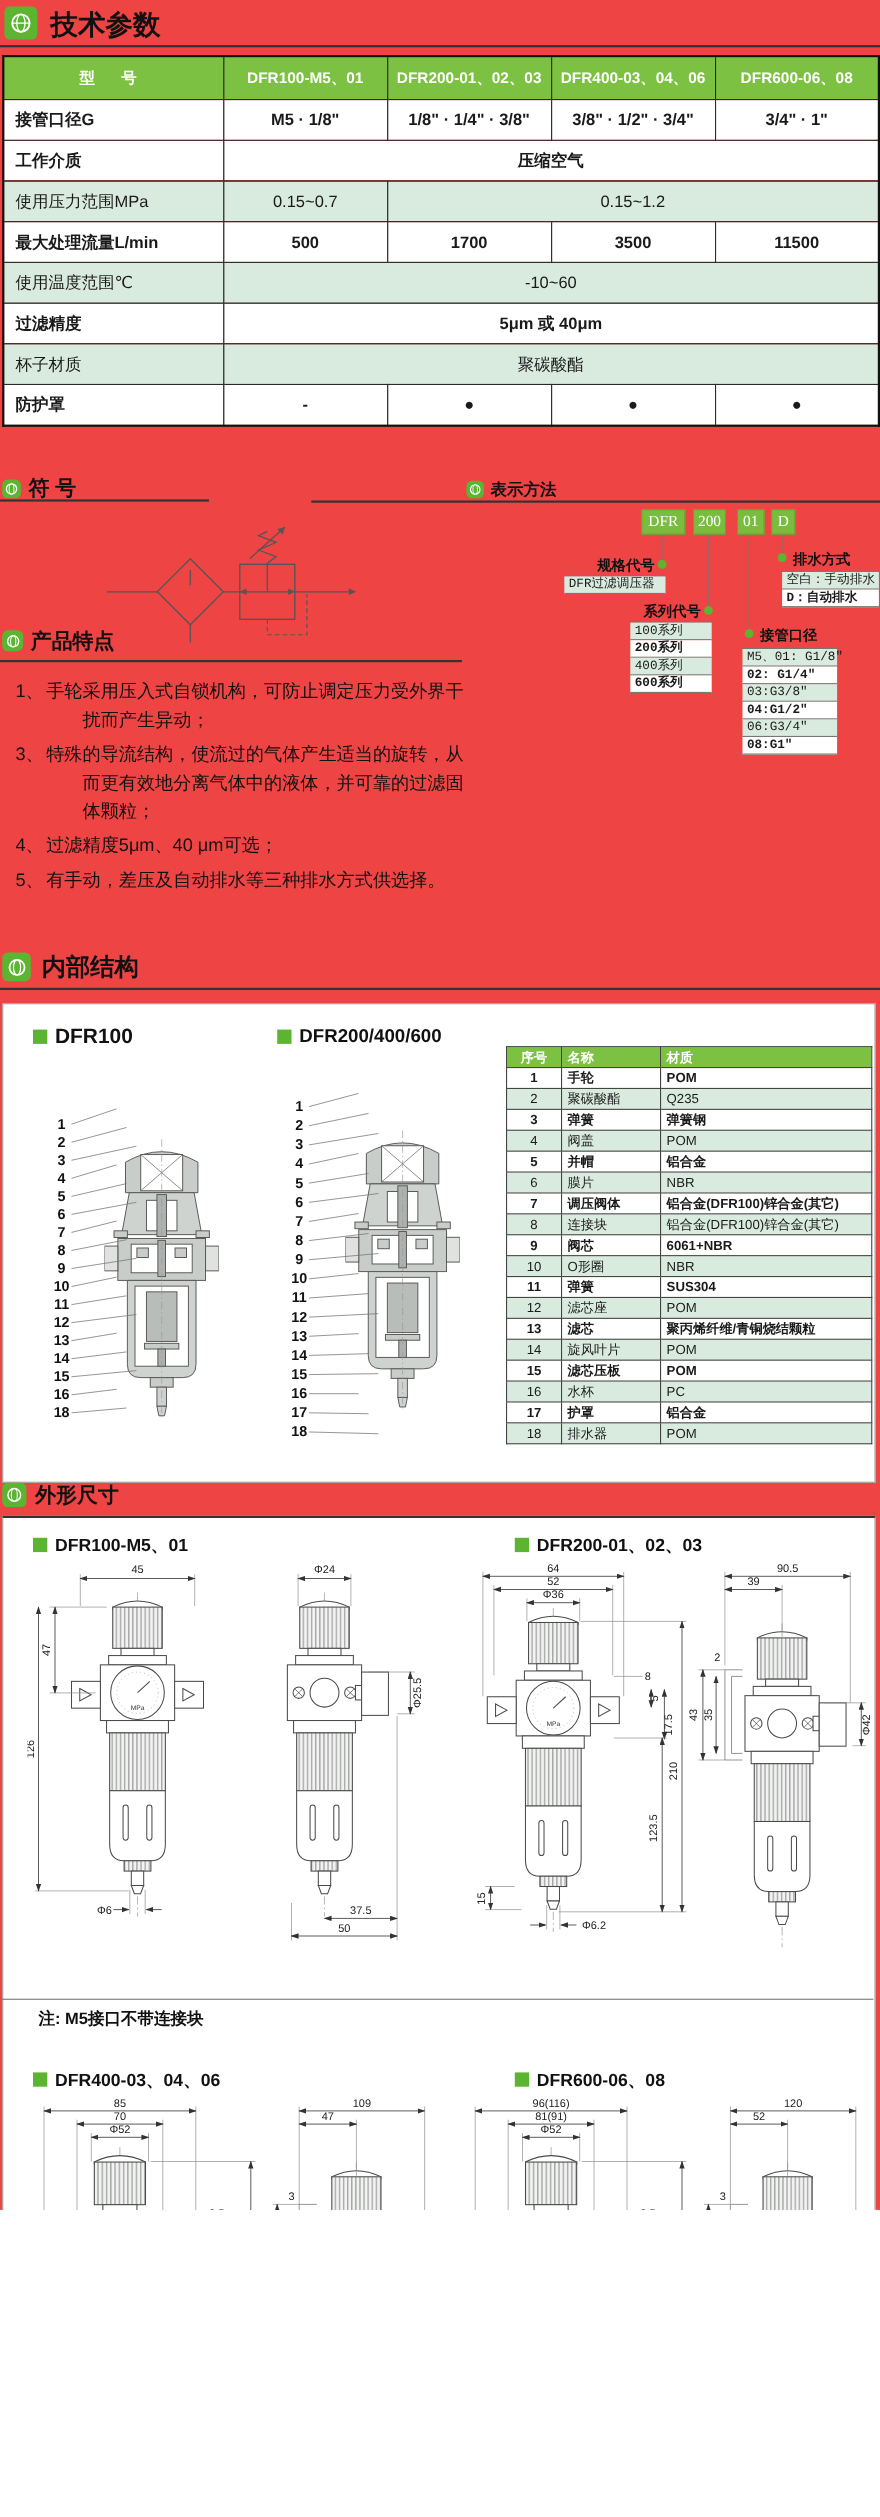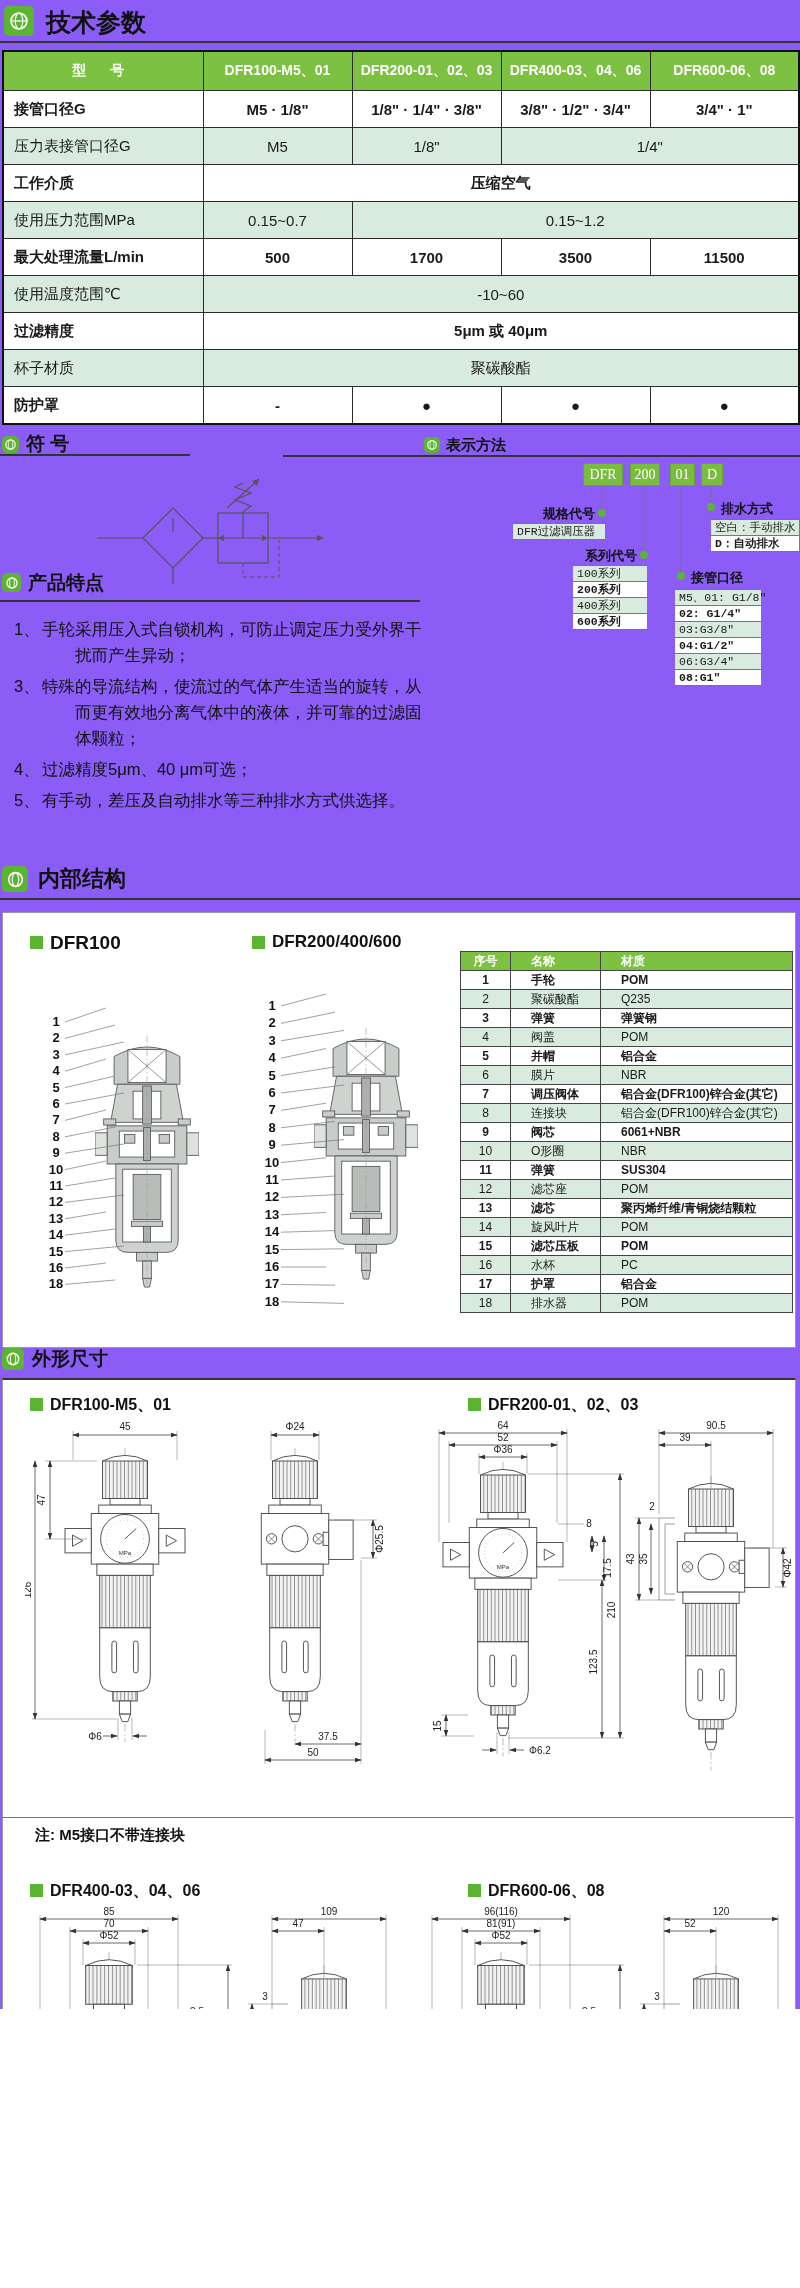--- a/index.html
+++ b/index.html
@@ -1,17 +1,17 @@
 <!DOCTYPE html>
 <html><head>
 <meta charset="utf-8">
 <style>
   html,body{margin:0;padding:0;background:#fff;}
   body{font-family:"Liberation Sans","DejaVu Sans",sans-serif;color:#1a1a1a;}
-  .page{position:relative;width:800px;height:2009px;background:#8b5cf6;overflow:hidden;}
+  .page{position:relative;width:800px;height:2009px;background:#ef4444;overflow:hidden;}
   .abs{position:absolute;}
   .ic{position:absolute;background:#5cb531;border-radius:5px;display:flex;align-items:center;justify-content:center;}
   .gsq{position:absolute;background:#5cb531;width:13px;height:13px;}
   .t1{position:absolute;font-weight:bold;color:#111;}
   .rule{position:absolute;background:#333;}
   
   #tech{position:absolute;left:2px;top:50px;width:796px;border-collapse:collapse;border:2px solid #111;table-layout:fixed;}
   #tech th,#tech td{border:1px solid #2b2b2b;height:34px;text-align:center;overflow:hidden;}
   #tech th{background:#7cc142;color:#fff;font-weight:600;font-size:14px;height:36px;}
   .thl{letter-spacing:10px;font-size:16px;}
@@ -26,21 +26,21 @@
   .ostack div{font-size:11.5px;padding:1px 4px;border-bottom:1px solid #777;height:13px;line-height:13px;white-space:nowrap;}
   .ostack .og{background:#d9ebdf;}
   .ostack .ow{background:#fff;font-weight:bold;}
   
   #features{position:absolute;left:0;top:616px;width:440px;}
   .feat{margin:0 0 5px 14px;padding-left:61px;text-indent:-61px;font-size:16.5px;line-height:26px;width:356px;color:#111;}
   .fno{display:inline-block;width:28px;text-indent:0;}
   
   .frame{position:absolute;border:1px solid #999;background:#fff;}
   #parts{position:absolute;left:460px;top:951px;width:332px;border-collapse:collapse;border:1px solid #444;table-layout:fixed;}
-  #parts th,#parts td{border:1px solid #444;font-size:12px;height:18px;padding:0 20px;overflow:hidden;white-space:nowrap;}
+  #parts th,#parts td{border:1px solid #444;font-size:12px;height:18px;padding:0 5px;overflow:hidden;white-space:nowrap;}
   #parts th{background:#7cc142;color:#fff;font-weight:600;text-align:left;}
   #parts th.cc,#parts td.cc{text-align:center;padding:0;}
   tr.pw{background:#fff;font-weight:bold;}
   tr.pg{background:#d9ebdf;}
   
   svg text{font-family:"Liberation Sans","DejaVu Sans",sans-serif;}
   .dim{font-size:10px;fill:#222;text-anchor:middle;}
   .dl{stroke:#444;stroke-width:.8;marker-start:url(#ma);marker-end:url(#ma);}
   .dl2{stroke:#444;stroke-width:.8;marker-end:url(#ma);}
   .xl{stroke:#888;stroke-width:.6;}
@@ -172,26 +172,20 @@
         </tr>
       </thead>
     <tbody id="tech-body">
         <tr class="rw">
           <td class="lab">接管口径G</td>
           <td class="val" colspan="1">M5 · 1/8"</td>
           <td class="val" colspan="1">1/8" · 1/4" · 3/8"</td>
           <td class="val" colspan="1">3/8" · 1/2" · 3/4"</td>
           <td class="val" colspan="1">3/4" · 1"</td>
         </tr>
-        <tr class="rg">
-          <td class="lab">压力表接管口径G</td>
-          <td class="val" colspan="1">M5</td>
-          <td class="val" colspan="1">1/8"</td>
-          <td class="val" colspan="2">1/4"</td>
-        </tr>
         <tr class="rw">
           <td class="lab">工作介质</td>
           <td class="val" colspan="4">压缩空气</td>
         </tr>
         <tr class="rg">
           <td class="lab">使用压力范围MPa</td>
           <td class="val" colspan="1">0.15~0.7</td>
           <td class="val" colspan="3">0.15~1.2</td>
         </tr>
         <tr class="rw">

